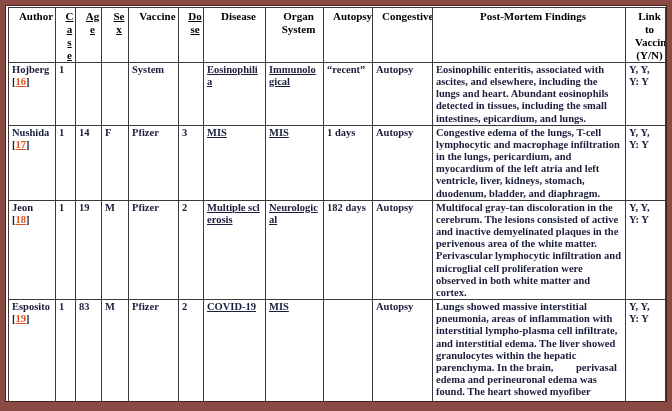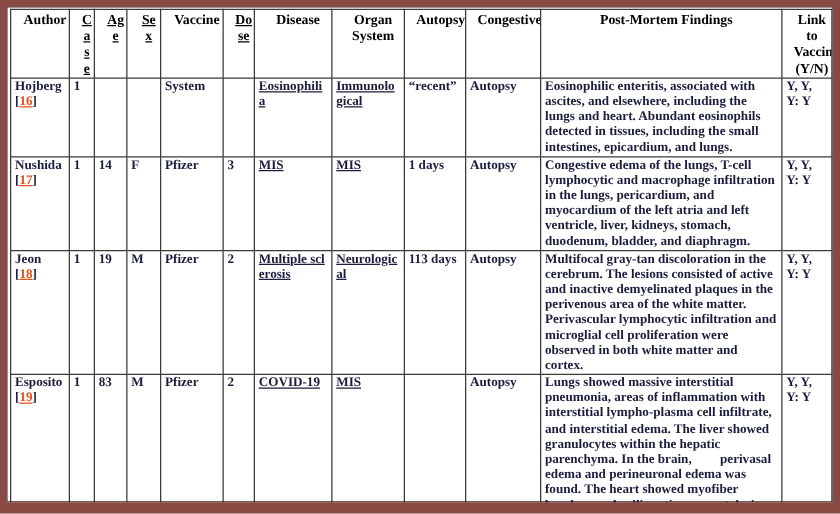--- a/index.html
+++ b/index.html
@@ -141,21 +141,21 @@
         </tr>
         <tr style="height: 82px;">
           <td class="c-author"><span>Jeon </span><span class="cite-brackets">[<span class="cite-num">18</span>]</span></td>
           <td>1</td>
           <td>19</td>
           <td>M</td>
           <td>Pfizer</td>
           <td>2</td>
           <td class="wb">Multiple sclerosis</td>
           <td class="wb">Neurological</td>
-          <td>113 days</td>
+          <td>182 days</td>
           <td>Autopsy</td>
           <td class="c-findings"><span class="seg-bold">Multifocal gray-tan discoloration in the cerebrum. The lesions consisted of active and inactive demyelinated plaques in the perivenous area of the white matter. Perivascular lymphocytic infiltration and microglial cell proliferation were observed in both white matter and cortex.</span></td>
           <td class="c-link">Y, Y, Y: Y</td>
         </tr>
         <tr style="height: 104px;">
           <td class="c-author"><span>Esposito </span><span class="cite-brackets">[<span class="cite-num">19</span>]</span></td>
           <td>1</td>
           <td>83</td>
           <td>M</td>
           <td>Pfizer</td>

